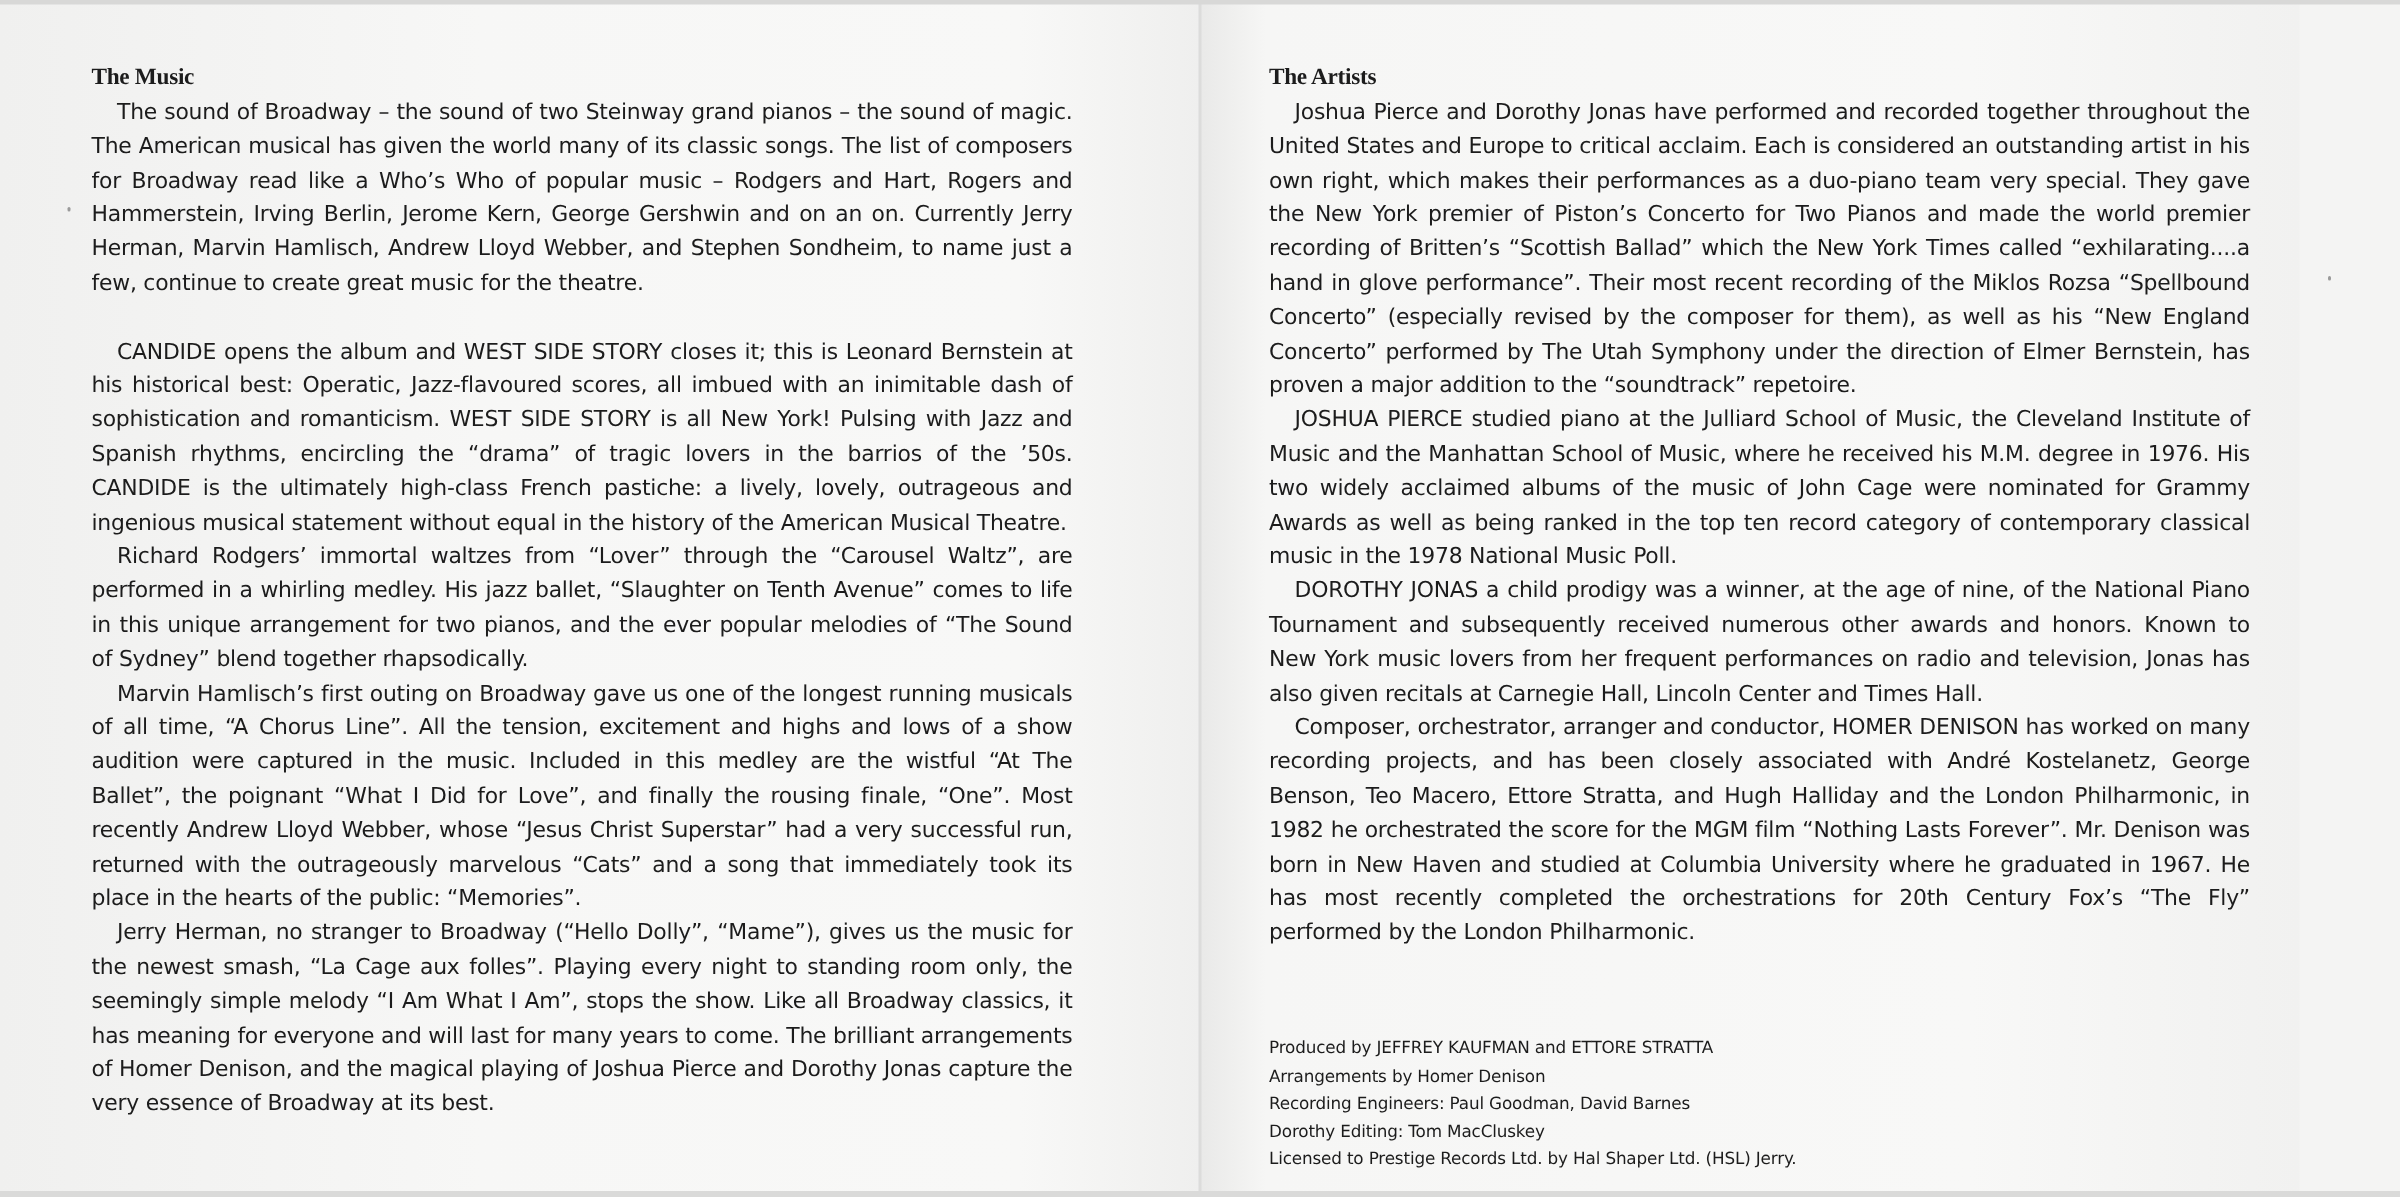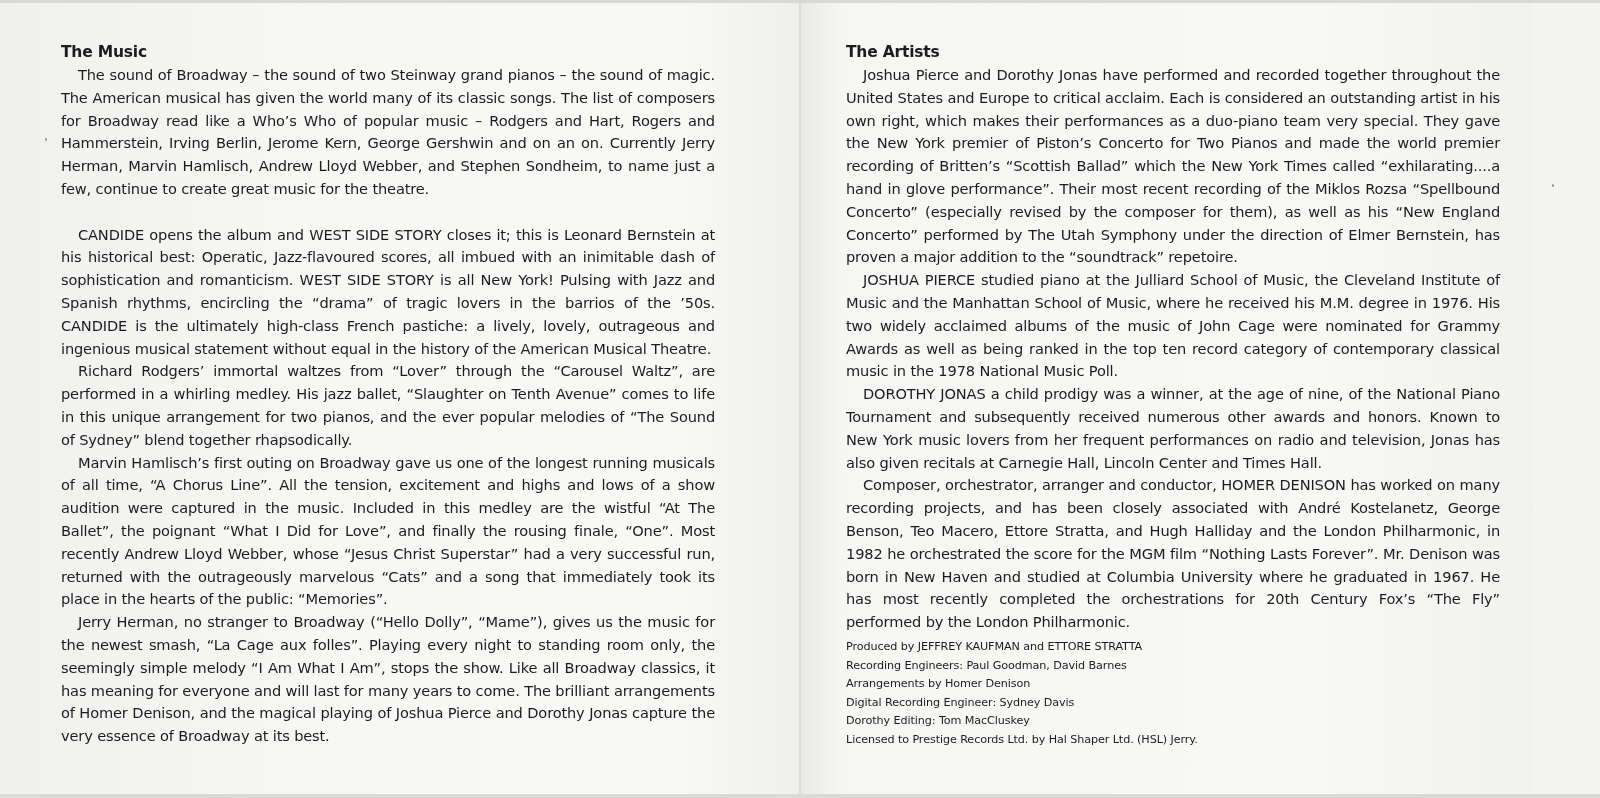--- a/index.html
+++ b/index.html
@@ -32,28 +32,29 @@
   }
   .col {
     position: absolute; top: 40px; width: 654px;
     font-size: 14.6px; line-height: 22.8px; letter-spacing: -0.15px;
   }
   .page-left .col { left: 61px; }
   .page-right .col { left: 46px; top: 40px; }
   h2 {
     margin: 0; font-size: 15.5px; font-weight: bold; line-height: 24px;
     letter-spacing: -0.2px;
+    font-family: Liberation Serif, serif;
   }
   p {
     margin: 0; text-align: justify; text-indent: 17px;
   }
   p.last { text-align-last: left; }
   .gap { height: 22.8px; }
   .credits {
-    position: absolute; left: 46px; top: 638px; width: 560px;
+    position: absolute; left: 46px; top: 690px; width: 560px;
     font-size: 11.2px; line-height: 18.6px; letter-spacing: -0.1px;
   }
   .credits div { white-space: nowrap; }
   .speck { position: absolute; width: 2px; height: 3px; background: #9a9a9a; border-radius: 1px; }
 </style>
 </head>
 <body>
 
 <div class="spread">
   <div class="page page-left">
@@ -71,23 +72,22 @@
   <div class="page page-right">
     <div class="col">
       <h2>The Artists</h2>
       <p class="last">Joshua Pierce and Dorothy Jonas have performed and recorded together throughout the United States and Europe to critical acclaim. Each is considered an outstanding artist in his own right, which makes their performances as a duo-piano team very special. They gave the New York premier of Piston’s Concerto for Two Pianos and made the world premier recording of Britten’s “Scottish Ballad” which the New York Times called “exhilarating....a hand in glove performance”. Their most recent recording of the Miklos Rozsa “Spellbound Concerto” (especially revised by the composer for them), as well as his “New England Concerto” performed by The Utah Symphony under the direction of Elmer Bernstein, has proven a major addition to the “soundtrack” repetoire.</p>
       <p class="last">JOSHUA PIERCE studied piano at the Julliard School of Music, the Cleveland Institute of Music and the Manhattan School of Music, where he received his M.M. degree in 1976. His two widely acclaimed albums of the music of John Cage were nominated for Grammy Awards as well as being ranked in the top ten record category of contemporary classical music in the 1978 National Music Poll.</p>
       <p class="last">DOROTHY JONAS a child prodigy was a winner, at the age of nine, of the National Piano Tournament and subsequently received numerous other awards and honors. Known to New York music lovers from her frequent performances on radio and television, Jonas has also given recitals at Carnegie Hall, Lincoln Center and Times Hall.</p>
       <p class="last">Composer, orchestrator, arranger and conductor, HOMER DENISON has worked on many recording projects, and has been closely associated with André Kostelanetz, George Benson, Teo Macero, Ettore Stratta, and Hugh Halliday and the London Philharmonic, in 1982 he orchestrated the score for the MGM film “Nothing Lasts Forever”. Mr. Denison was born in New Haven and studied at Columbia University where he graduated in 1967. He has most recently completed the orchestrations for 20th Century Fox’s “The Fly” performed by the London Philharmonic.</p>
     </div>
     <div class="credits">
       <div>Produced by JEFFREY KAUFMAN and ETTORE STRATTA</div>
+      <div>Arrangements by Homer Denison</div>
       <div>Recording Engineers: Paul Goodman, David Barnes</div>
-      <div>Arrangements by Homer Denison</div>
-      <div>Digital Recording Engineer: Sydney Davis</div>
       <div>Dorothy Editing: Tom MacCluskey</div>
       <div>Licensed to Prestige Records Ltd. by Hal Shaper Ltd. (HSL) Jerry.</div>
     </div>
   </div>
 </div>
 
 <div class="fold"></div>
 <div class="top-edge"></div>
 <div class="bottom-edge"></div>
 <div class="speck" style="left:45px; top:138px;"></div>

